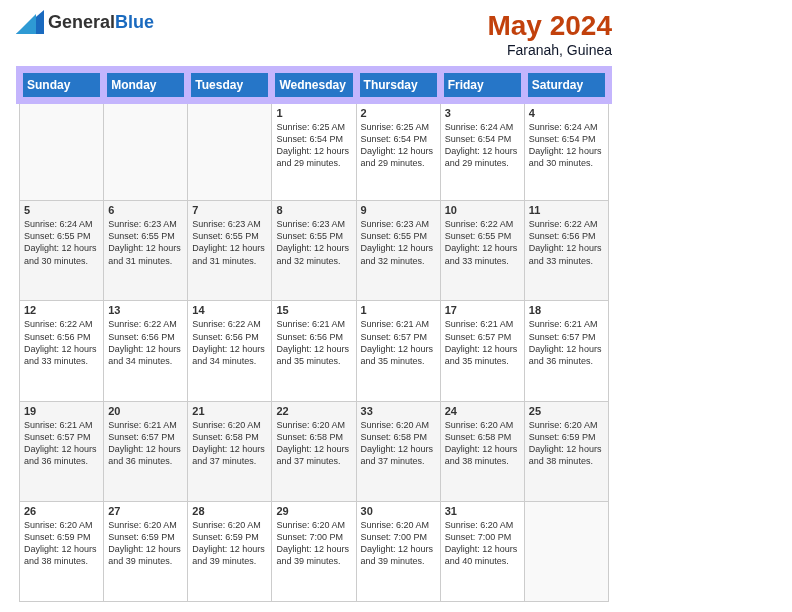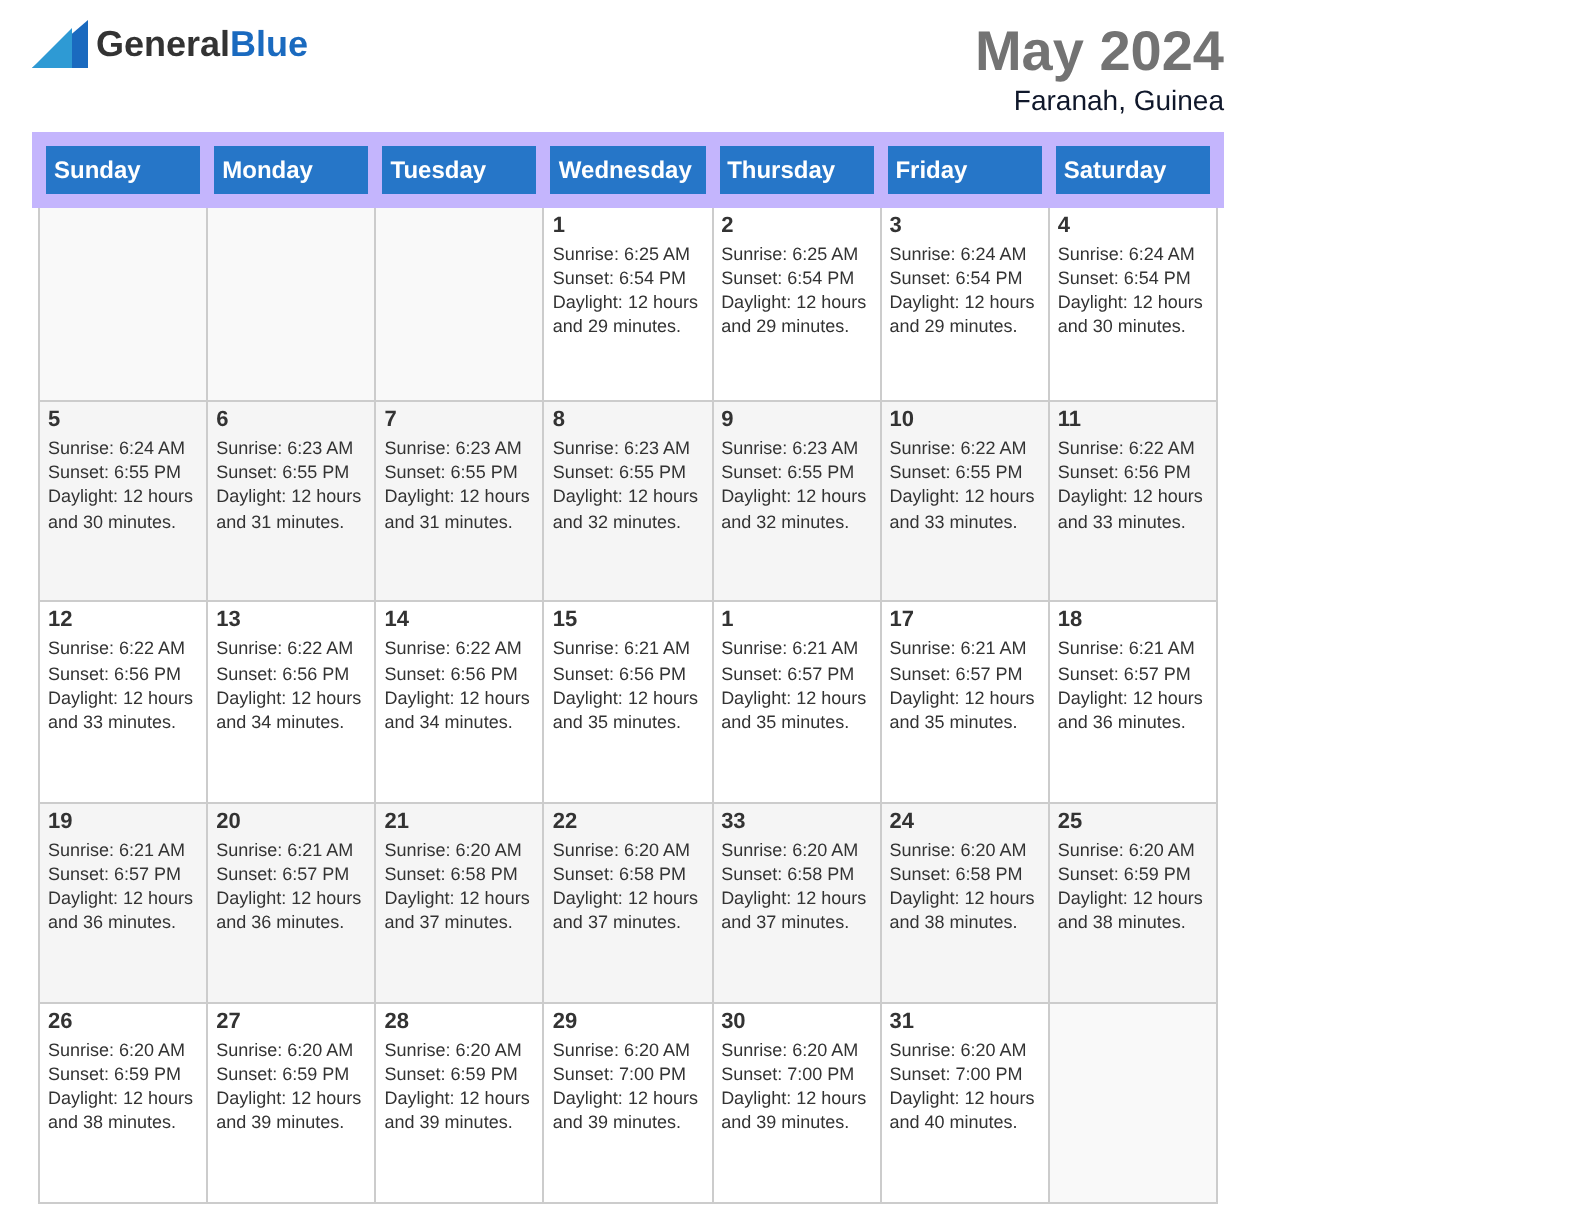--- a/index.html
+++ b/index.html
@@ -31,21 +31,21 @@
     .logo-icon {
       width: 28px;
       height: 24px;
     }
     .title-block {
       text-align: right;
     }
     .month-year {
       font-size: 28px;
       font-weight: bold;
-      color: #737373;
+      color: #c2410c;
     }
     .location {
       font-size: 14px;
       color: #0f172a;
     }
     .calendar {
       flex: 1;
       border-collapse: collapse;
       width: 100%;
       table-layout: fixed;

